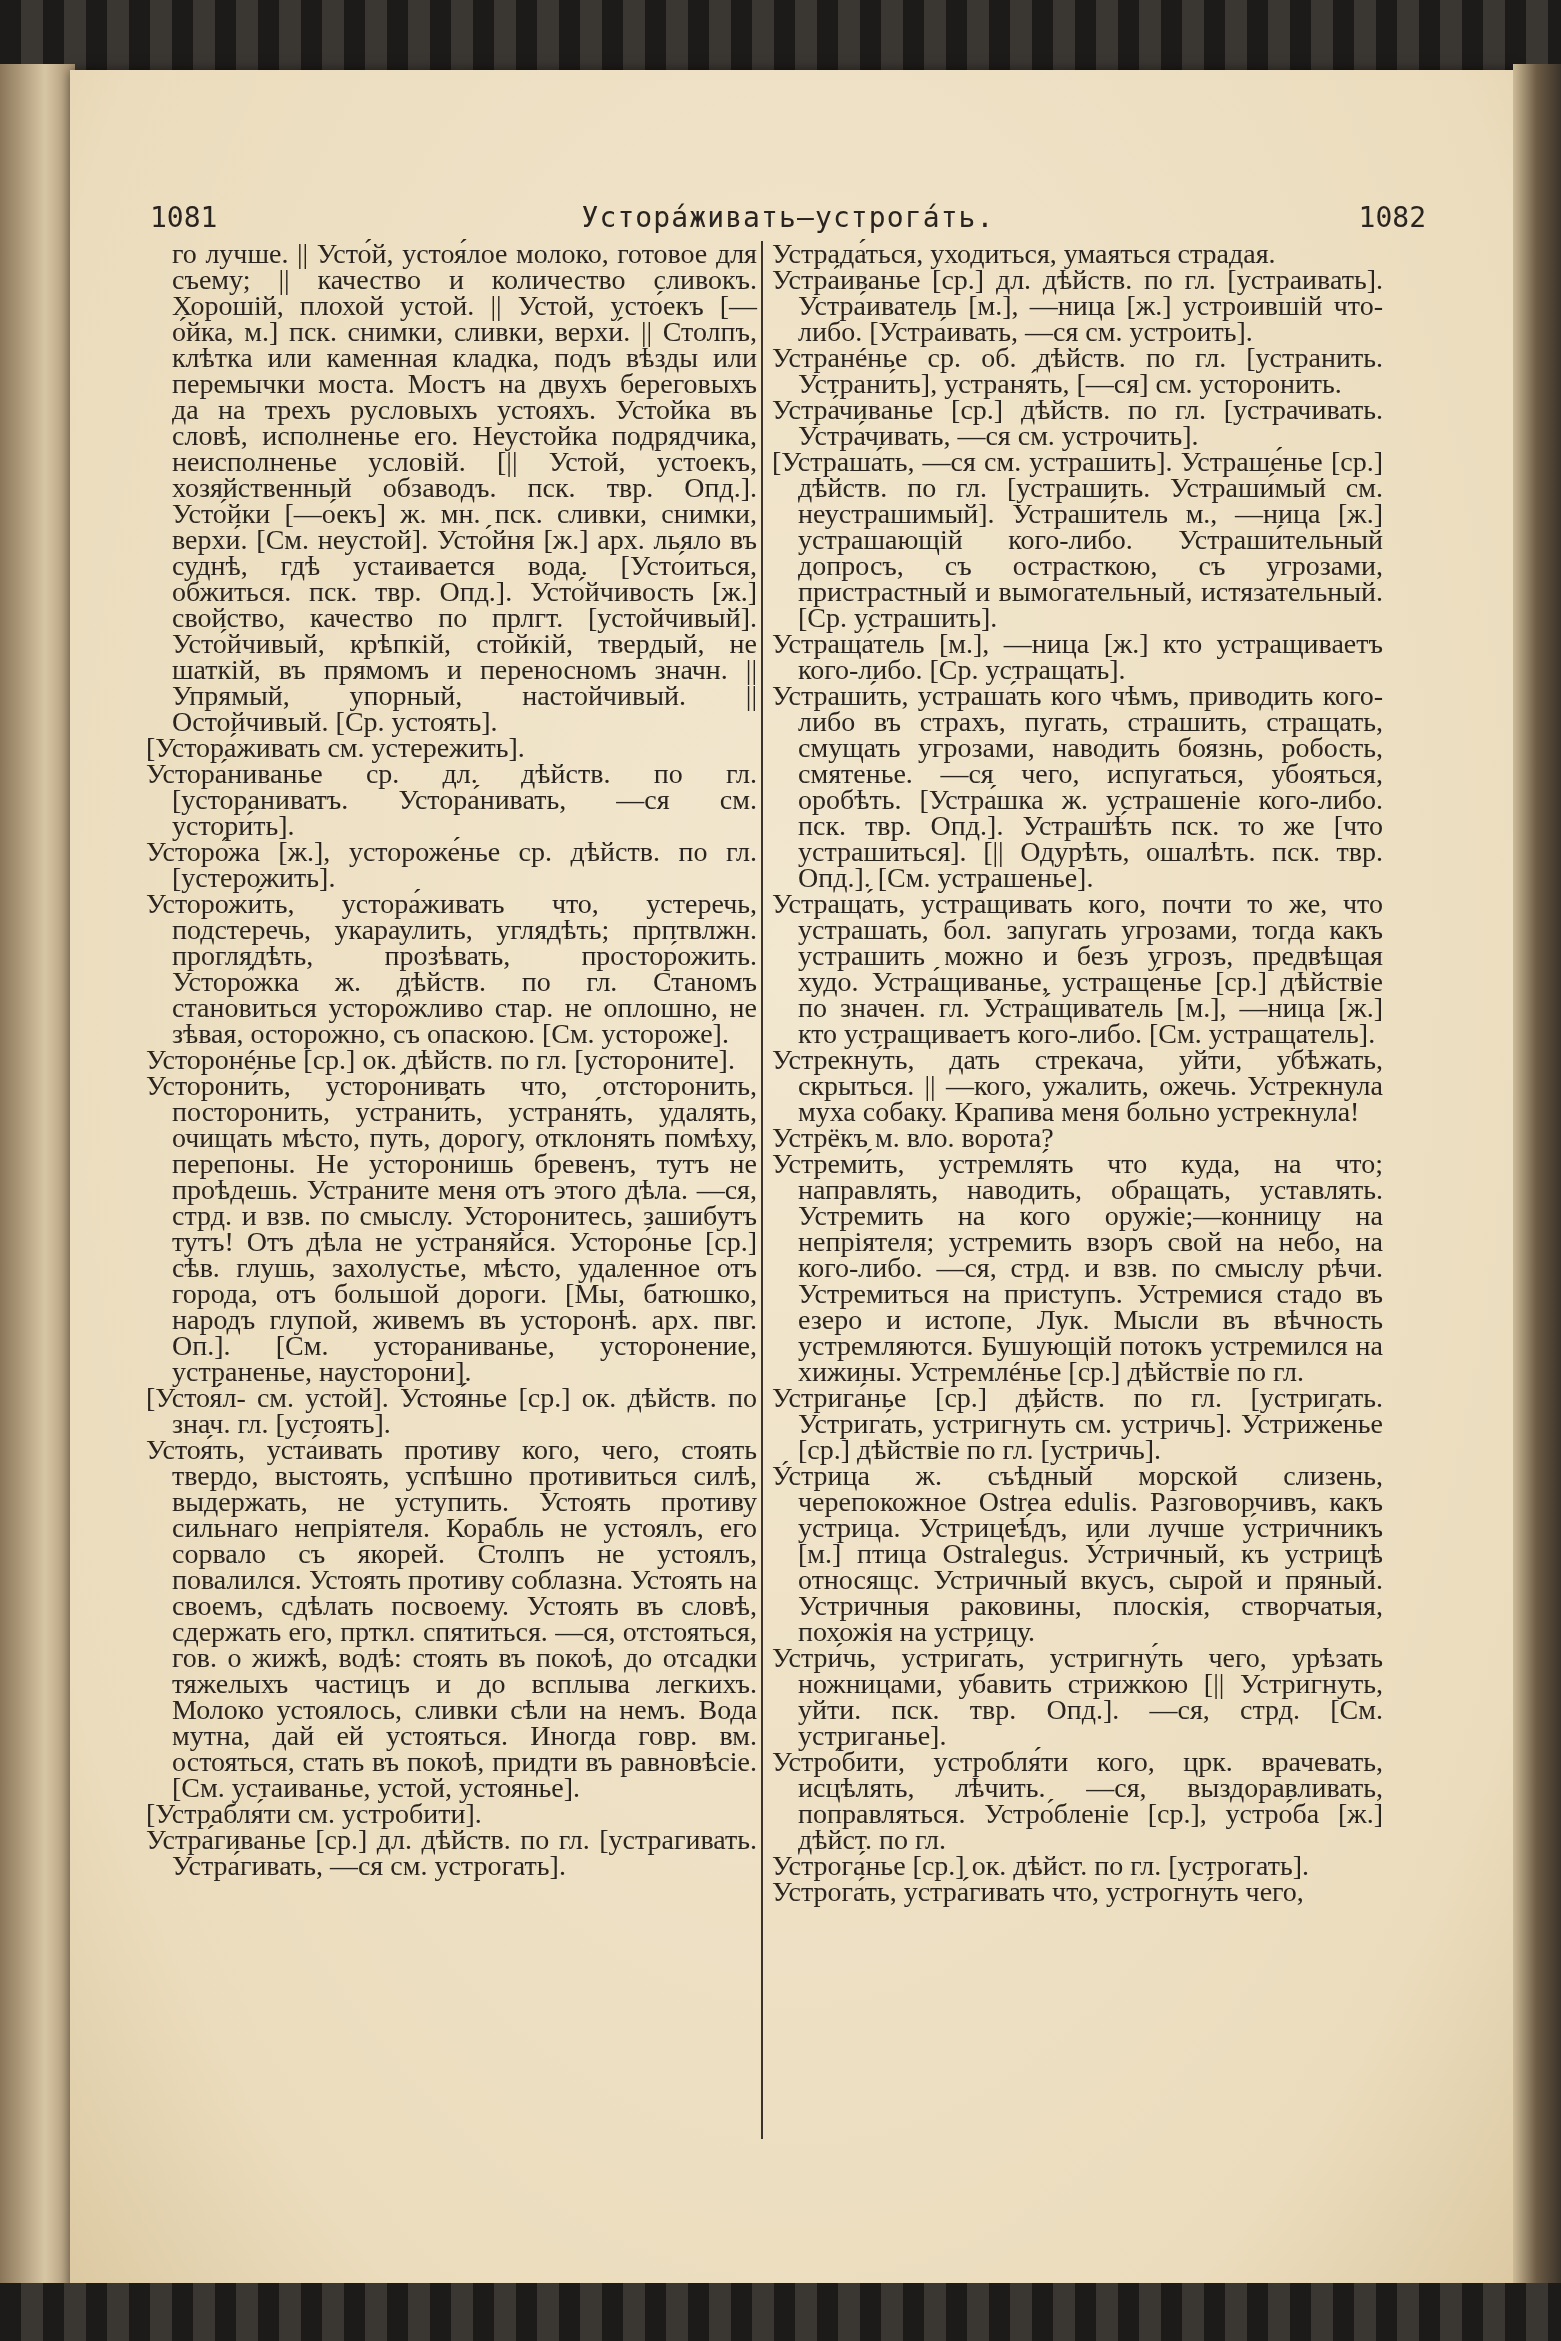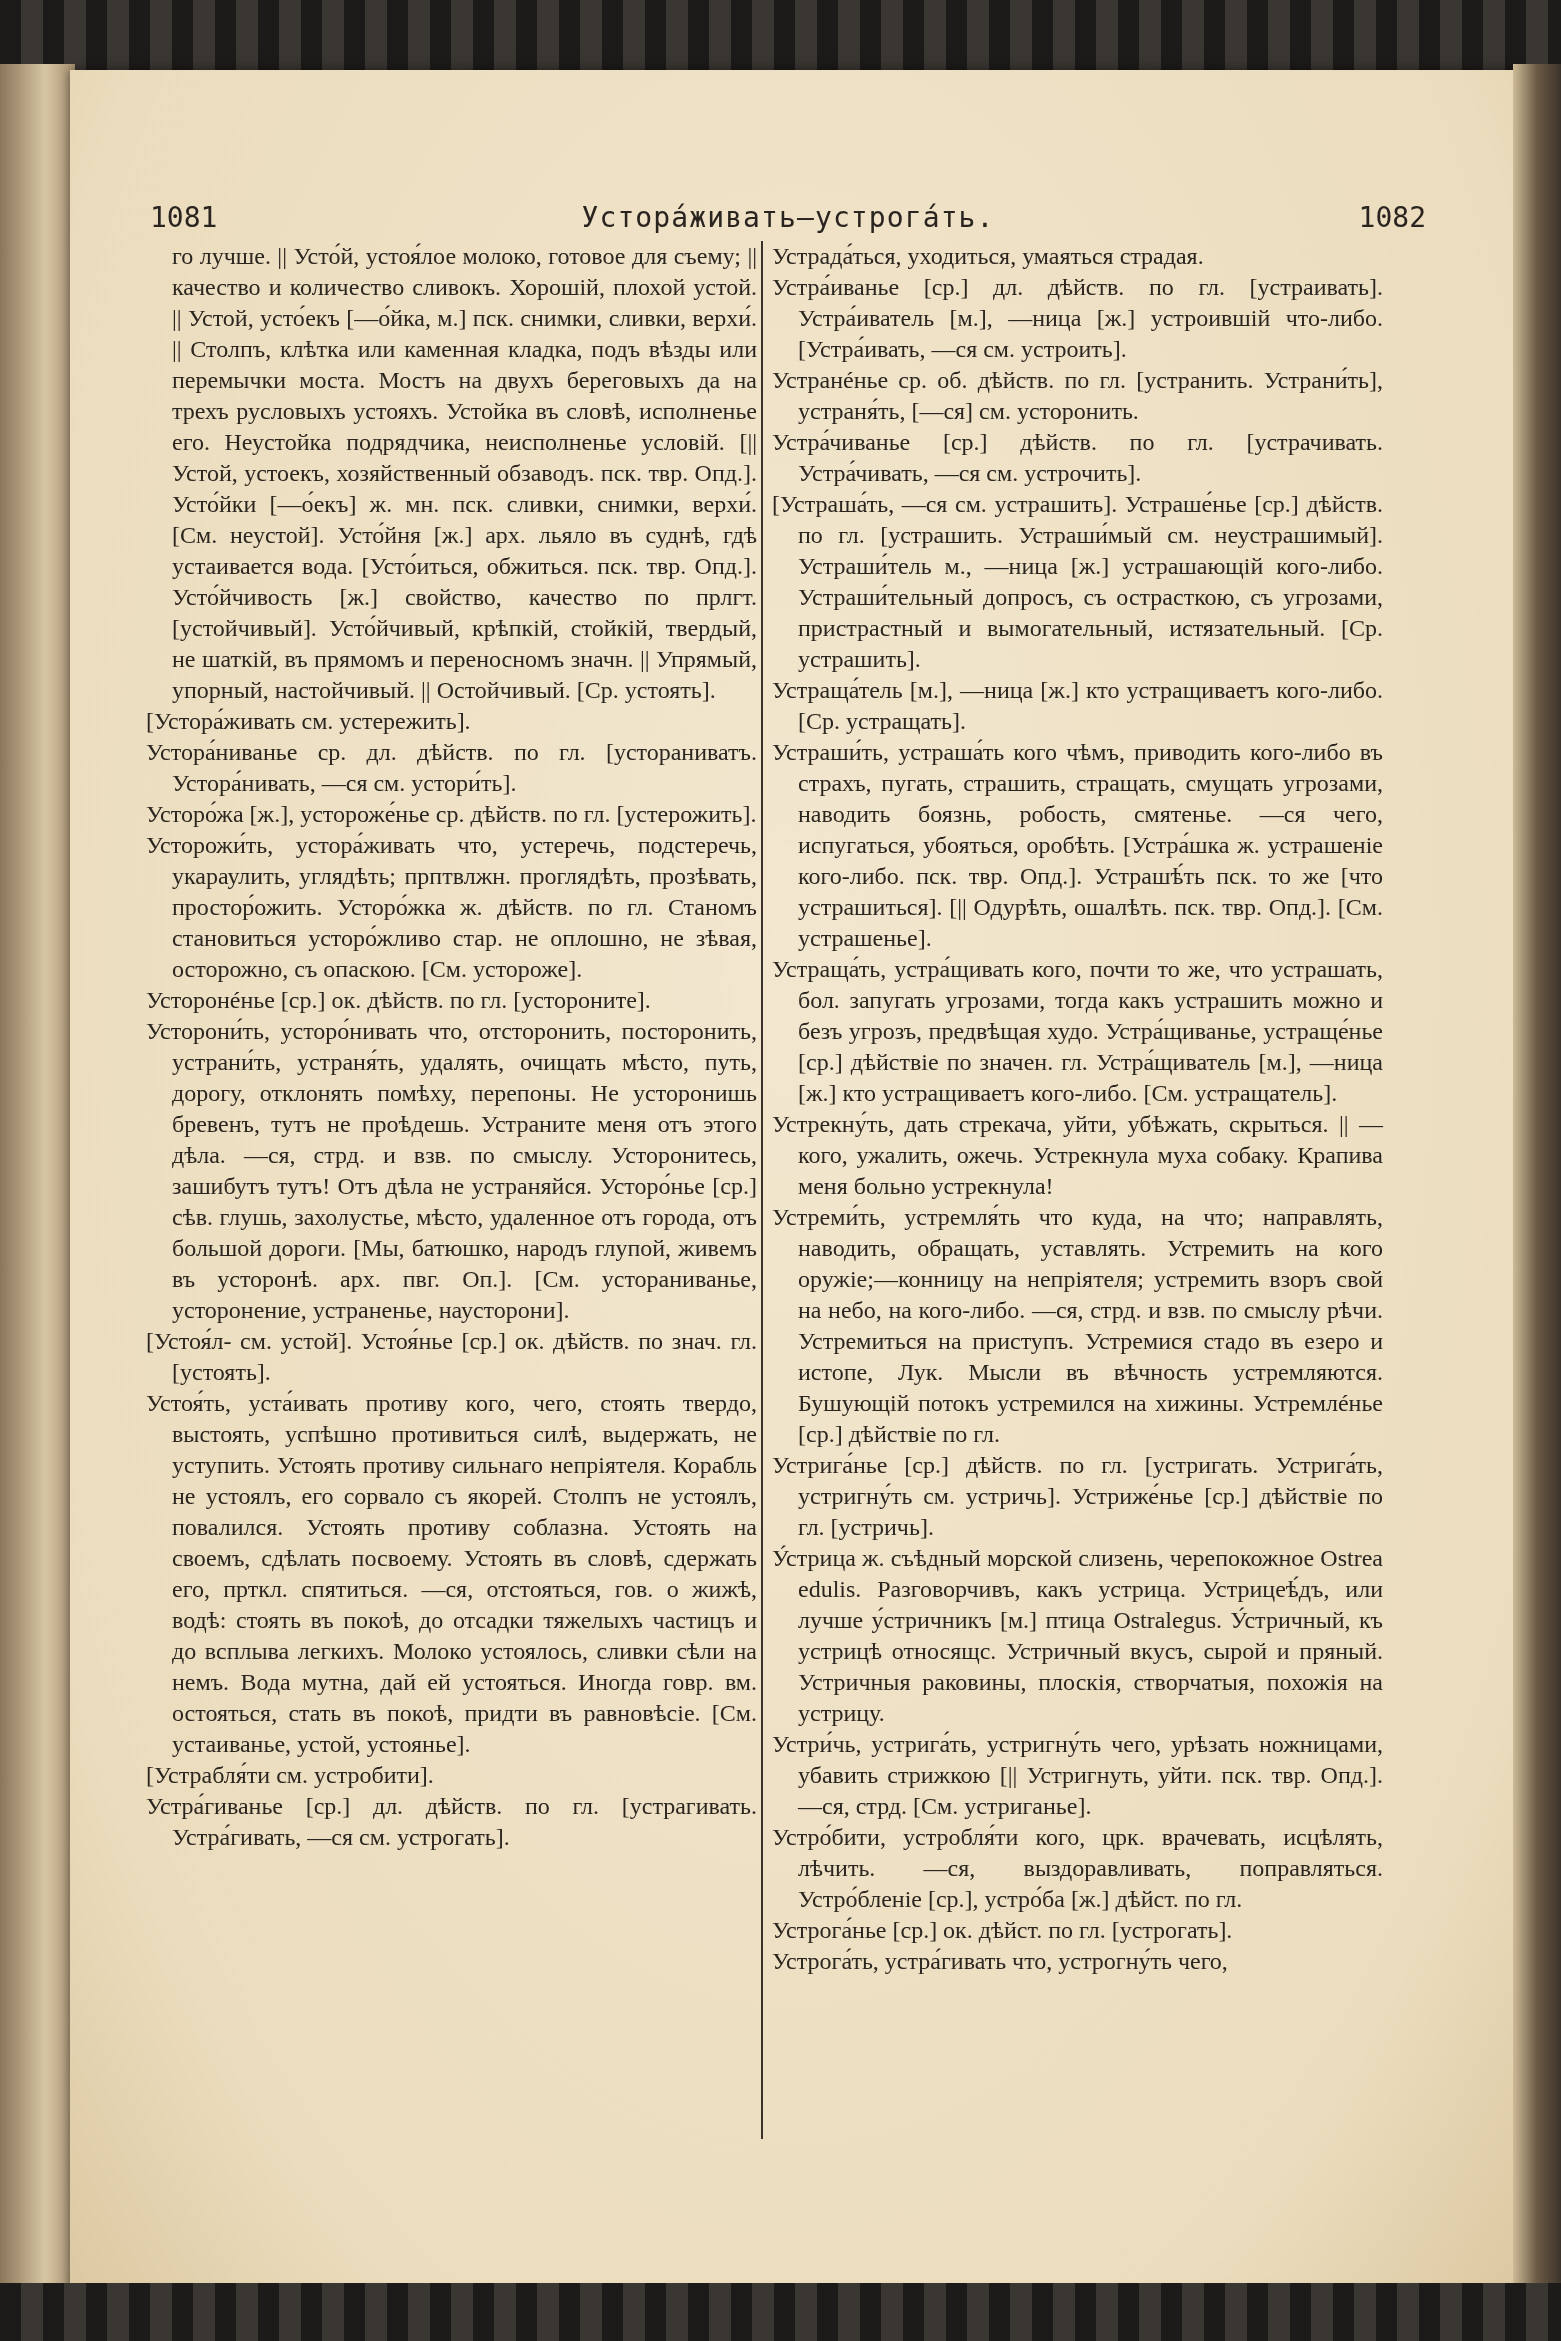--- a/index.html
+++ b/index.html
@@ -32,21 +32,21 @@
   }
   .header {
     position:absolute; left:150px; top:193px; width:1276px; height:48px;
     display:flex; justify-content:space-between; align-items:center;
     font-family:"DejaVu Sans Mono","Liberation Mono",monospace;
     color:#2a2420; font-size:28px;text-align:center;
   }
   .header .title { letter-spacing:1.1px; }
   .col {
     position:absolute; top:241px; width:611px;
-    color:#2b2520; font-size:24px; line-height:31px;
+    color:#2b2520; font-size:28px; line-height:26px;
     text-align:justify;
   }
   .col.left { left:146px; }
   .col.right { left:772px; }
   .divider {
     position:absolute; left:761px; top:241px; width:1.6px; height:1898px; background:#3a322a;
   }
   .entry { margin:0; text-indent:-26px; padding-left:26px; }
   .cont { margin:0; padding-left:26px; }
 </style>
@@ -84,20 +84,21 @@
 <div class="col right">
   <p class="entry">Устрада́ться, уходиться, умаяться страдая.</p>
   <p class="entry">Устра́иванье [ср.] дл. дѣйств. по гл. [устраивать]. Устра́иватель [м.], —ница [ж.] устроившій что-либо. [Устра́ивать, —ся см. устроить].</p>
   <p class="entry">Устранéнье ср. об. дѣйств. по гл. [устранить. Устрани́ть], устраня́ть, [—ся] см. усторонить.</p>
   <p class="entry">Устра́чиванье [ср.] дѣйств. по гл. [устрачивать. Устра́чивать, —ся см. устрочить].</p>
   <p class="entry">[Устраша́ть, —ся см. устрашить]. Устраше́нье [ср.] дѣйств. по гл. [устрашить. Устраши́мый см. неустрашимый]. Устраши́тель м., —ница [ж.] устрашающій кого-либо. Устраши́тельный допросъ, съ острасткою, съ угрозами, пристрастный и вымогательный, истязательный. [Ср. устрашить].</p>
   <p class="entry">Устраща́тель [м.], —ница [ж.] кто устращиваетъ кого-либо. [Ср. устращать].</p>
   <p class="entry">Устраши́ть, устраша́ть кого чѣмъ, приводить кого-либо въ страхъ, пугать, страшить, стращать, смущать угрозами, наводить боязнь, робость, смятенье. —ся чего, испугаться, убояться, оробѣть. [Устра́шка ж. устрашеніе кого-либо. пск. твр. Опд.]. Устрашѣ́ть пск. то же [что устрашиться]. [|| Одурѣть, ошалѣть. пск. твр. Опд.]. [См. устрашенье].</p>
   <p class="entry">Устраща́ть, устра́щивать кого, почти то же, что устрашать, бол. запугать угрозами, тогда какъ устрашить можно и безъ угрозъ, предвѣщая худо. Устра́щиванье, устраще́нье [ср.] дѣйствіе по значен. гл. Устра́щиватель [м.], —ница [ж.] кто устращиваетъ кого-либо. [См. устращатель].</p>
   <p class="entry">Устрекну́ть, дать стрекача, уйти, убѣжать, скрыться. || —кого, ужалить, ожечь. Устрекнула муха собаку. Крапива меня больно устрекнула!</p>
+  <p class="entry">Устрёкъ м. вло. ворота?</p>
   <p class="entry">Устреми́ть, устремля́ть что куда, на что; направлять, наводить, обращать, уставлять. Устремить на кого оружіе;—конницу на непріятеля; устремить взоръ свой на небо, на кого-либо. —ся, стрд. и взв. по смыслу рѣчи. Устремиться на приступъ. Устремися стадо въ езеро и истопе, Лук. Мысли въ вѣчность устремляются. Бушующій потокъ устремился на хижины. Устремлéнье [ср.] дѣйствіе по гл.</p>
   <p class="entry">Устрига́нье [ср.] дѣйств. по гл. [устригать. Устрига́ть, устригну́ть см. устричь]. Устриже́нье [ср.] дѣйствіе по гл. [устричь].</p>
   <p class="entry">У́стрица ж. съѣдный морской слизень, черепокожное Ostrea edulis. Разговорчивъ, какъ устрица. Устрицеѣ́дъ, или лучше у́стричникъ [м.] птица Ostralegus. У́стричный, къ устрицѣ относящс. Устричный вкусъ, сырой и пряный. Устричныя раковины, плоскія, створчатыя, похожія на устрицу.</p>
   <p class="entry">Устри́чь, устрига́ть, устригну́ть чего, урѣзать ножницами, убавить стрижкою [|| Устригнуть, уйти. пск. твр. Опд.]. —ся, стрд. [См. устриганье].</p>
   <p class="entry">Устро́бити, устробля́ти кого, црк. врачевать, исцѣлять, лѣчить. —ся, выздоравливать, поправляться. Устро́бленіе [ср.], устро́ба [ж.] дѣйст. по гл.</p>
   <p class="entry">Устрога́нье [ср.] ок. дѣйст. по гл. [устрогать].</p>
   <p class="entry">Устрога́ть, устра́гивать что, устрогну́ть чего,</p>
 </div>
 
 

